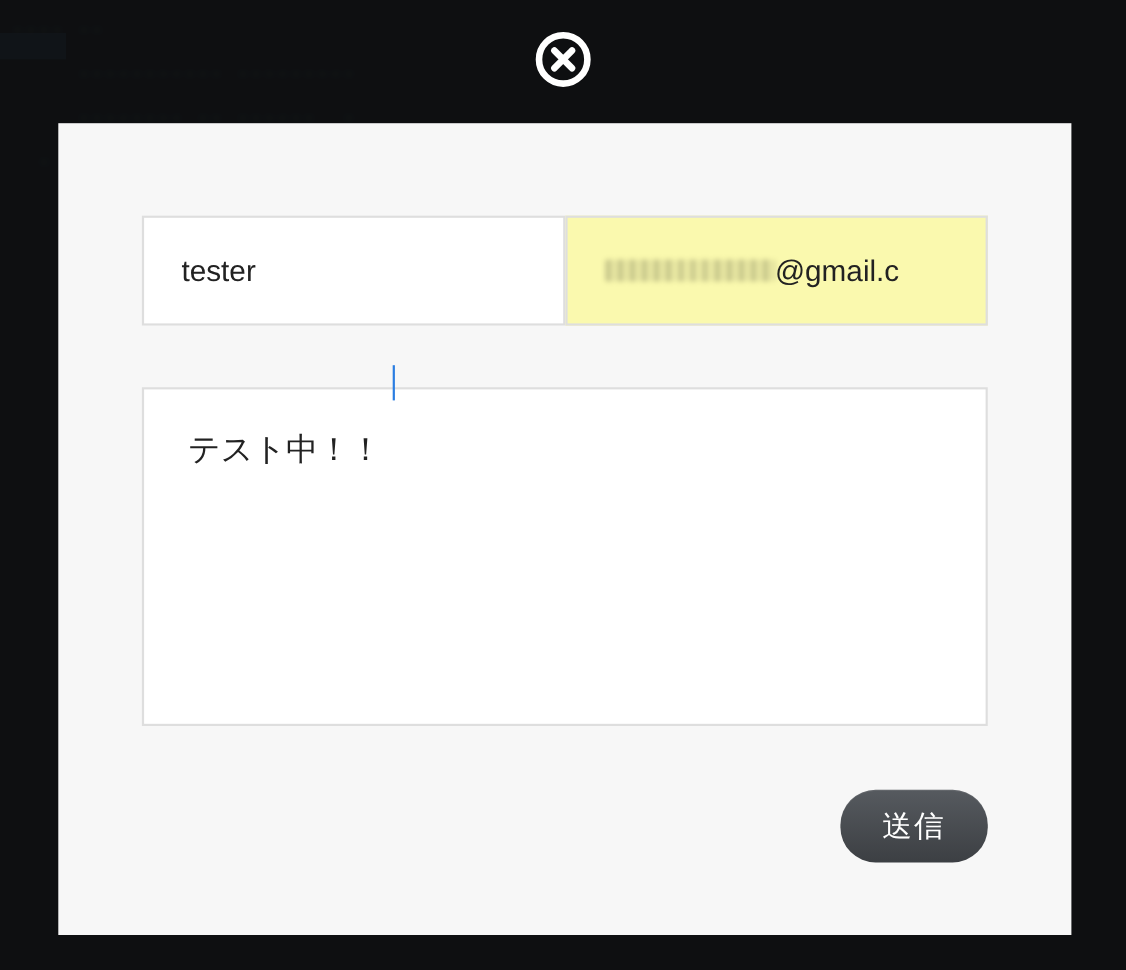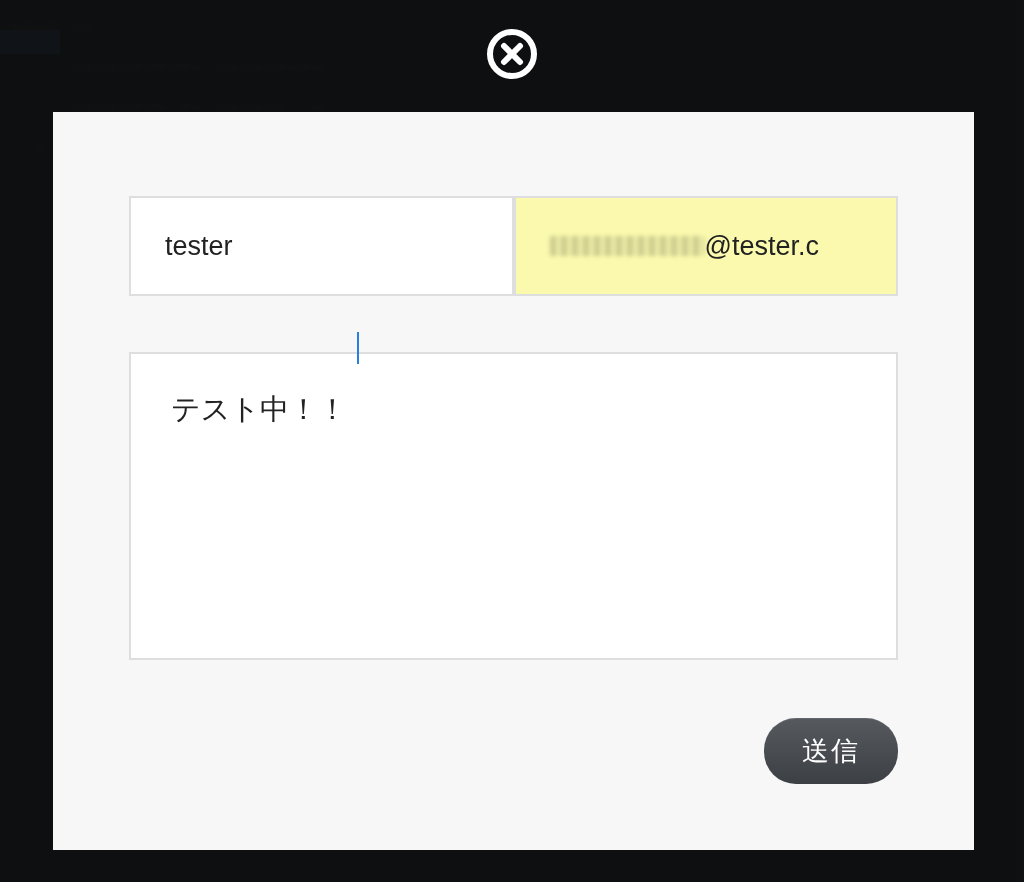--- a/index.html
+++ b/index.html
@@ -168,21 +168,21 @@
     </svg>
   </span>
 </div>
 
 <div class="modal">
 
   <div class="row-inputs">
     <input type="text" class="field name-field" value="tester" style="">
     <div class="field email-field">
       <span class="email-redacted"></span>
-      <span class="email-visible">@tester.c</span>
+      <span class="email-visible">@gmail.c</span>
     </div>
   </div>
 
   <div class="message-wrap">
     <textarea class="message-field" style="">テスト中！！</textarea>
     <div class="caret"></div>
   </div>
 
   <div class="submit-area">
     <button class="submit-btn">送信</button>

